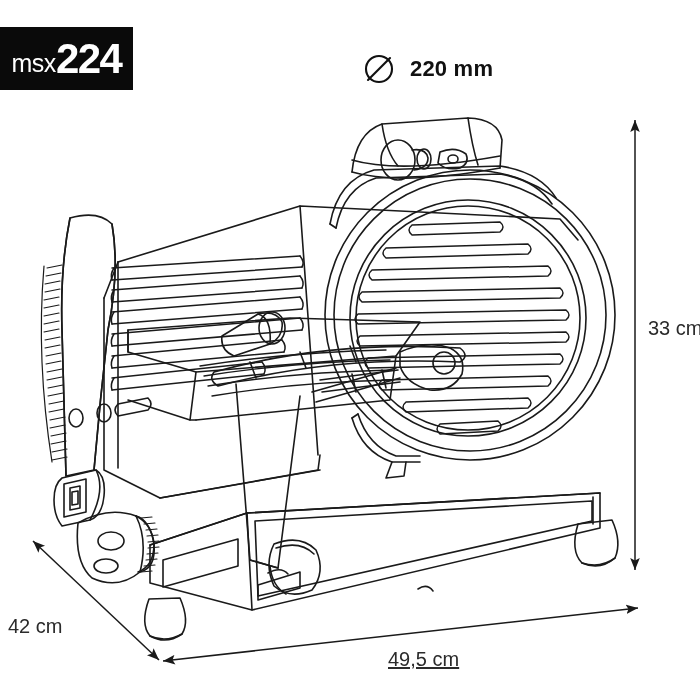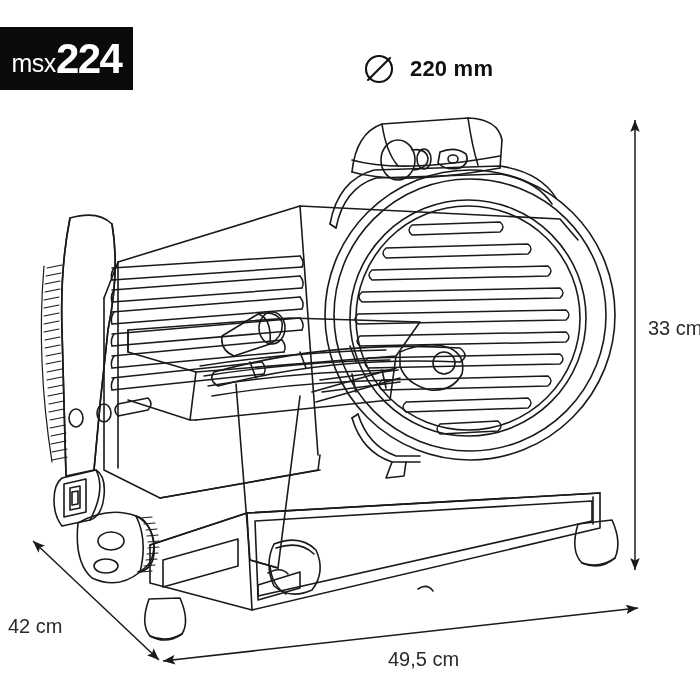--- a/index.html
+++ b/index.html
@@ -72,21 +72,21 @@
   
   .dim-label {
     position: absolute;
     font-size: 20px;
     font-weight: 400;
     color: #2b2b2b;
     white-space: nowrap;
   }
   #dim-height-label { left: 648px; top: 317px; }
   #dim-depth-label  { left: 8px;   top: 604px; margin-top: 11px; }
-  #dim-width-label  { left: 388px; top: 648px; }
+  #dim-width-label  { left: 388px; top: 648px; text-decoration: underline; }
 
   svg { display: block; }
   .nofill { fill: none; }
 </style>
 </head>
 <body>
 
 <div id="stage">
 
   <svg width="700" height="700" viewBox="0 0 700 700" style="position:absolute;left:0;top:0;">

